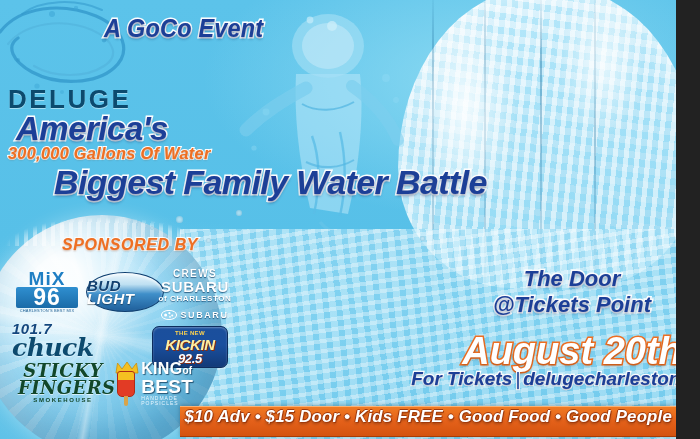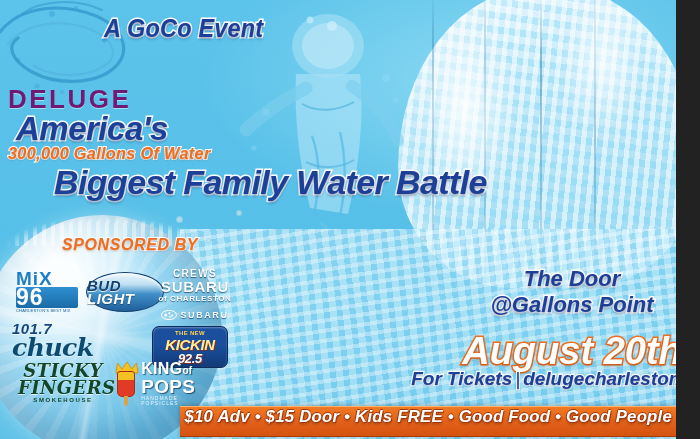--- a/index.html
+++ b/index.html
@@ -115,21 +115,21 @@
   }
 
   .t-goco{
     position:absolute;left:104px;top:14px;
     font-size:25px;font-weight:bold;font-style:italic;letter-spacing:.2px;
     transform:scaleX(.94);transform-origin:left top;
   }
   .t-deluge{
     position:absolute;left:8px;top:84px;
     font-size:26px;font-weight:bold;letter-spacing:2.5px;
-    color:#701a75;
+    color:#0c4a6e;
     text-shadow:0 1px 0 rgba(255,255,255,.45);
   }
   .t-americas{
     position:absolute;left:16px;top:110px;
     font-size:33px;font-weight:bold;font-style:italic;letter-spacing:-.5px;
   }
   .t-gallons{
     position:absolute;left:8px;top:144px;
     font-size:17px;font-weight:bold;font-style:italic;letter-spacing:.3px;
     transform:scaleX(.96);transform-origin:left top;
@@ -189,21 +189,21 @@
     font-size:17px;font-weight:bold;font-style:italic;color:#ffffff;
     letter-spacing:.2px;white-space:nowrap;
     text-shadow:1px 1px 0 #a1390a, -1px 0 0 #a1390a, 0 -1px 0 #a1390a, 0 2px 3px rgba(0,0,0,.35);
     transform:scaleX(.99);
   }
 
   
   .logo{position:absolute;}
 
   
-  .mix96{left:16px;top:270px;width:62px;height:44px;}
+  .mix96{left:16px;top:270px;width:62px;height:44px;text-align:center;}
   .mix-top{font-size:19px;font-weight:bold;color:#1f7fc4;letter-spacing:1px;line-height:17px;
            text-shadow:0 1px 0 rgba(255,255,255,.85);}
   .mix-96{font-size:23px;font-weight:bold;color:#ffffff;line-height:21px;
           background:linear-gradient(180deg,#2f8fd0,#1a6ba8);border-radius:2px;
           letter-spacing:1px;}
   .mix-tag{font-size:4px;color:#1a5b90;letter-spacing:.2px;line-height:6px;}
 
   
   .budlight{left:86px;top:272px;width:78px;height:40px;}
   .bl-oval{
@@ -354,21 +354,21 @@
     <div class="t-americas stroke-white-navy">America's</div>
 
     <div class="t-gallons stroke-white-orange">300,000 Gallons Of Water</div>
 
     <div class="t-biggest stroke-white-navy">Biggest Family Water Battle</div>
 
     <div class="t-sponsored stroke-white-orange">SPONSORED BY</div>
 
 
     <div class="t-grove stroke-white-navy">The Door</div>
-    <div class="t-patriots stroke-white-navy">@Gallons Point</div>
+    <div class="t-patriots stroke-white-navy">@Tickets Point</div>
 
     <div class="t-june stroke-orange-white">August 20th</div>
 
     <div class="t-tickets">
       <span>For Tickets</span><span class="sep">|</span><span>delugecharleston.com</span>
     </div>
 
     <div class="logo mix96">
       <div class="mix-top">MiX</div>
       <div class="mix-96">96</div>
@@ -426,21 +426,21 @@
             <path d="M1 12 L2.5 2 L7 8 L12 1 L17 8 L21.5 2 L23 12 Z" fill="#f5c021" stroke="#c98f0d" stroke-width=".8"></path>
           </svg>
         </div>
         <div class="kp-pop"></div>
         <div class="kp-stick"></div>
       </div>
       <div class="kp-text">
         <div class="kp-king">
           <span>KING</span><span class="of">of</span>
         </div>
-        <div class="kp-pops">POPS</div>
+        <div class="kp-pops">BEST</div>
         <div class="kp-sub">HANDMADE POPSICLES</div>
       </div>
     </div>
 
     <div class="banner">
       <div class="banner-text">$10 Adv • $15 Door • Kids FREE • Good Food • Good People</div>
     </div>
 
   </div>
 </div>

